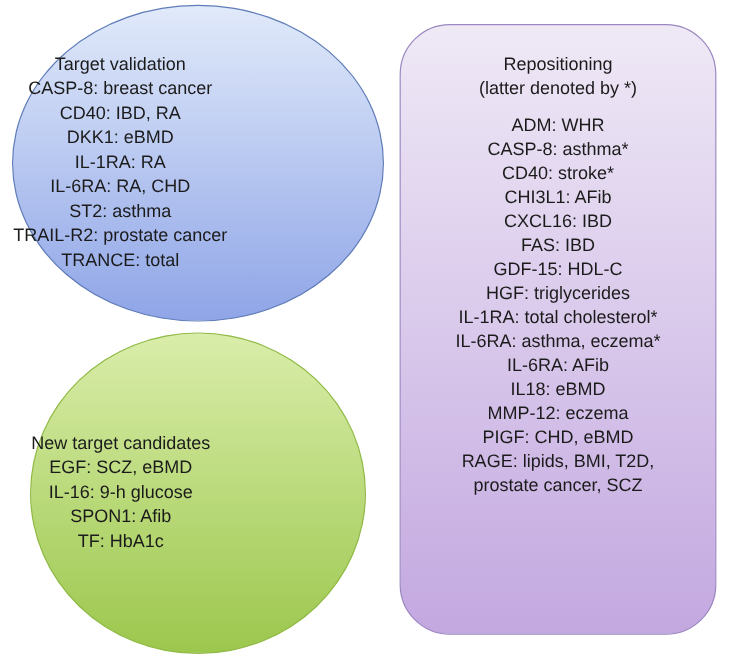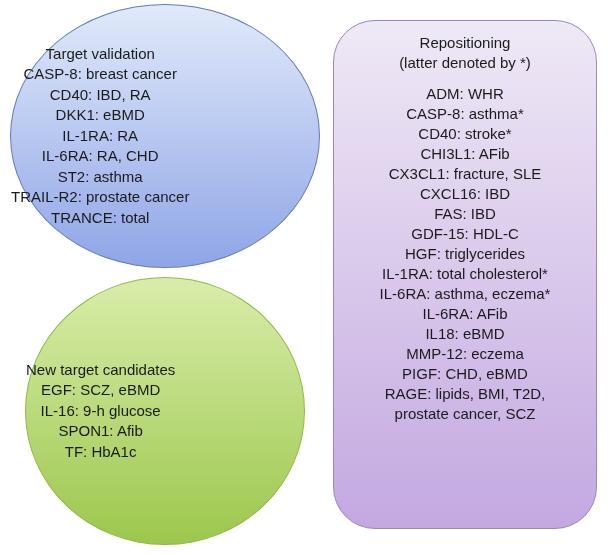--- a/index.html
+++ b/index.html
@@ -55,21 +55,21 @@
     background: linear-gradient(180deg, var(--purple-top, #efe9f6) 0%, var(--purple-bottom, #c3a8e0) 100%);
     border: 1px solid var(--purple-border, #9a86c0);
     align-items: flex-start;
   }
   .textblock {
     display: flex;
     flex-direction: column;
     align-items: center;
   }
   .rect-purple .textblock {
-    padding-top: 12px;
+    padding-top: 23px;
     width: 100%;
   }
   .line,
   .lines > div {
     font-size: 15px;
     line-height: 20.5px;
     white-space: nowrap;
   }
   .rect-purple .lines > div {
     line-height: 20px;
@@ -115,21 +115,20 @@
     <div class="textblock">
       <div class="lines">
           <div>Repositioning</div>
           <div>(latter denoted by *)</div>
         </div>
       <div class="lines entries-gap">
           <div>ADM: WHR</div>
           <div>CASP-8: asthma*</div>
           <div>CD40: stroke*</div>
           <div>CHI3L1: AFib</div>
-          <div>CX3CL1: fracture, SLE</div>
           <div>CXCL16: IBD</div>
           <div>FAS: IBD</div>
           <div>GDF-15: HDL-C</div>
           <div>HGF: triglycerides</div>
           <div>IL-1RA: total cholesterol*</div>
           <div>IL-6RA: asthma, eczema*</div>
           <div>IL-6RA: AFib</div>
           <div>IL18: eBMD</div>
           <div>MMP-12: eczema</div>
           <div>PIGF: CHD, eBMD</div>

